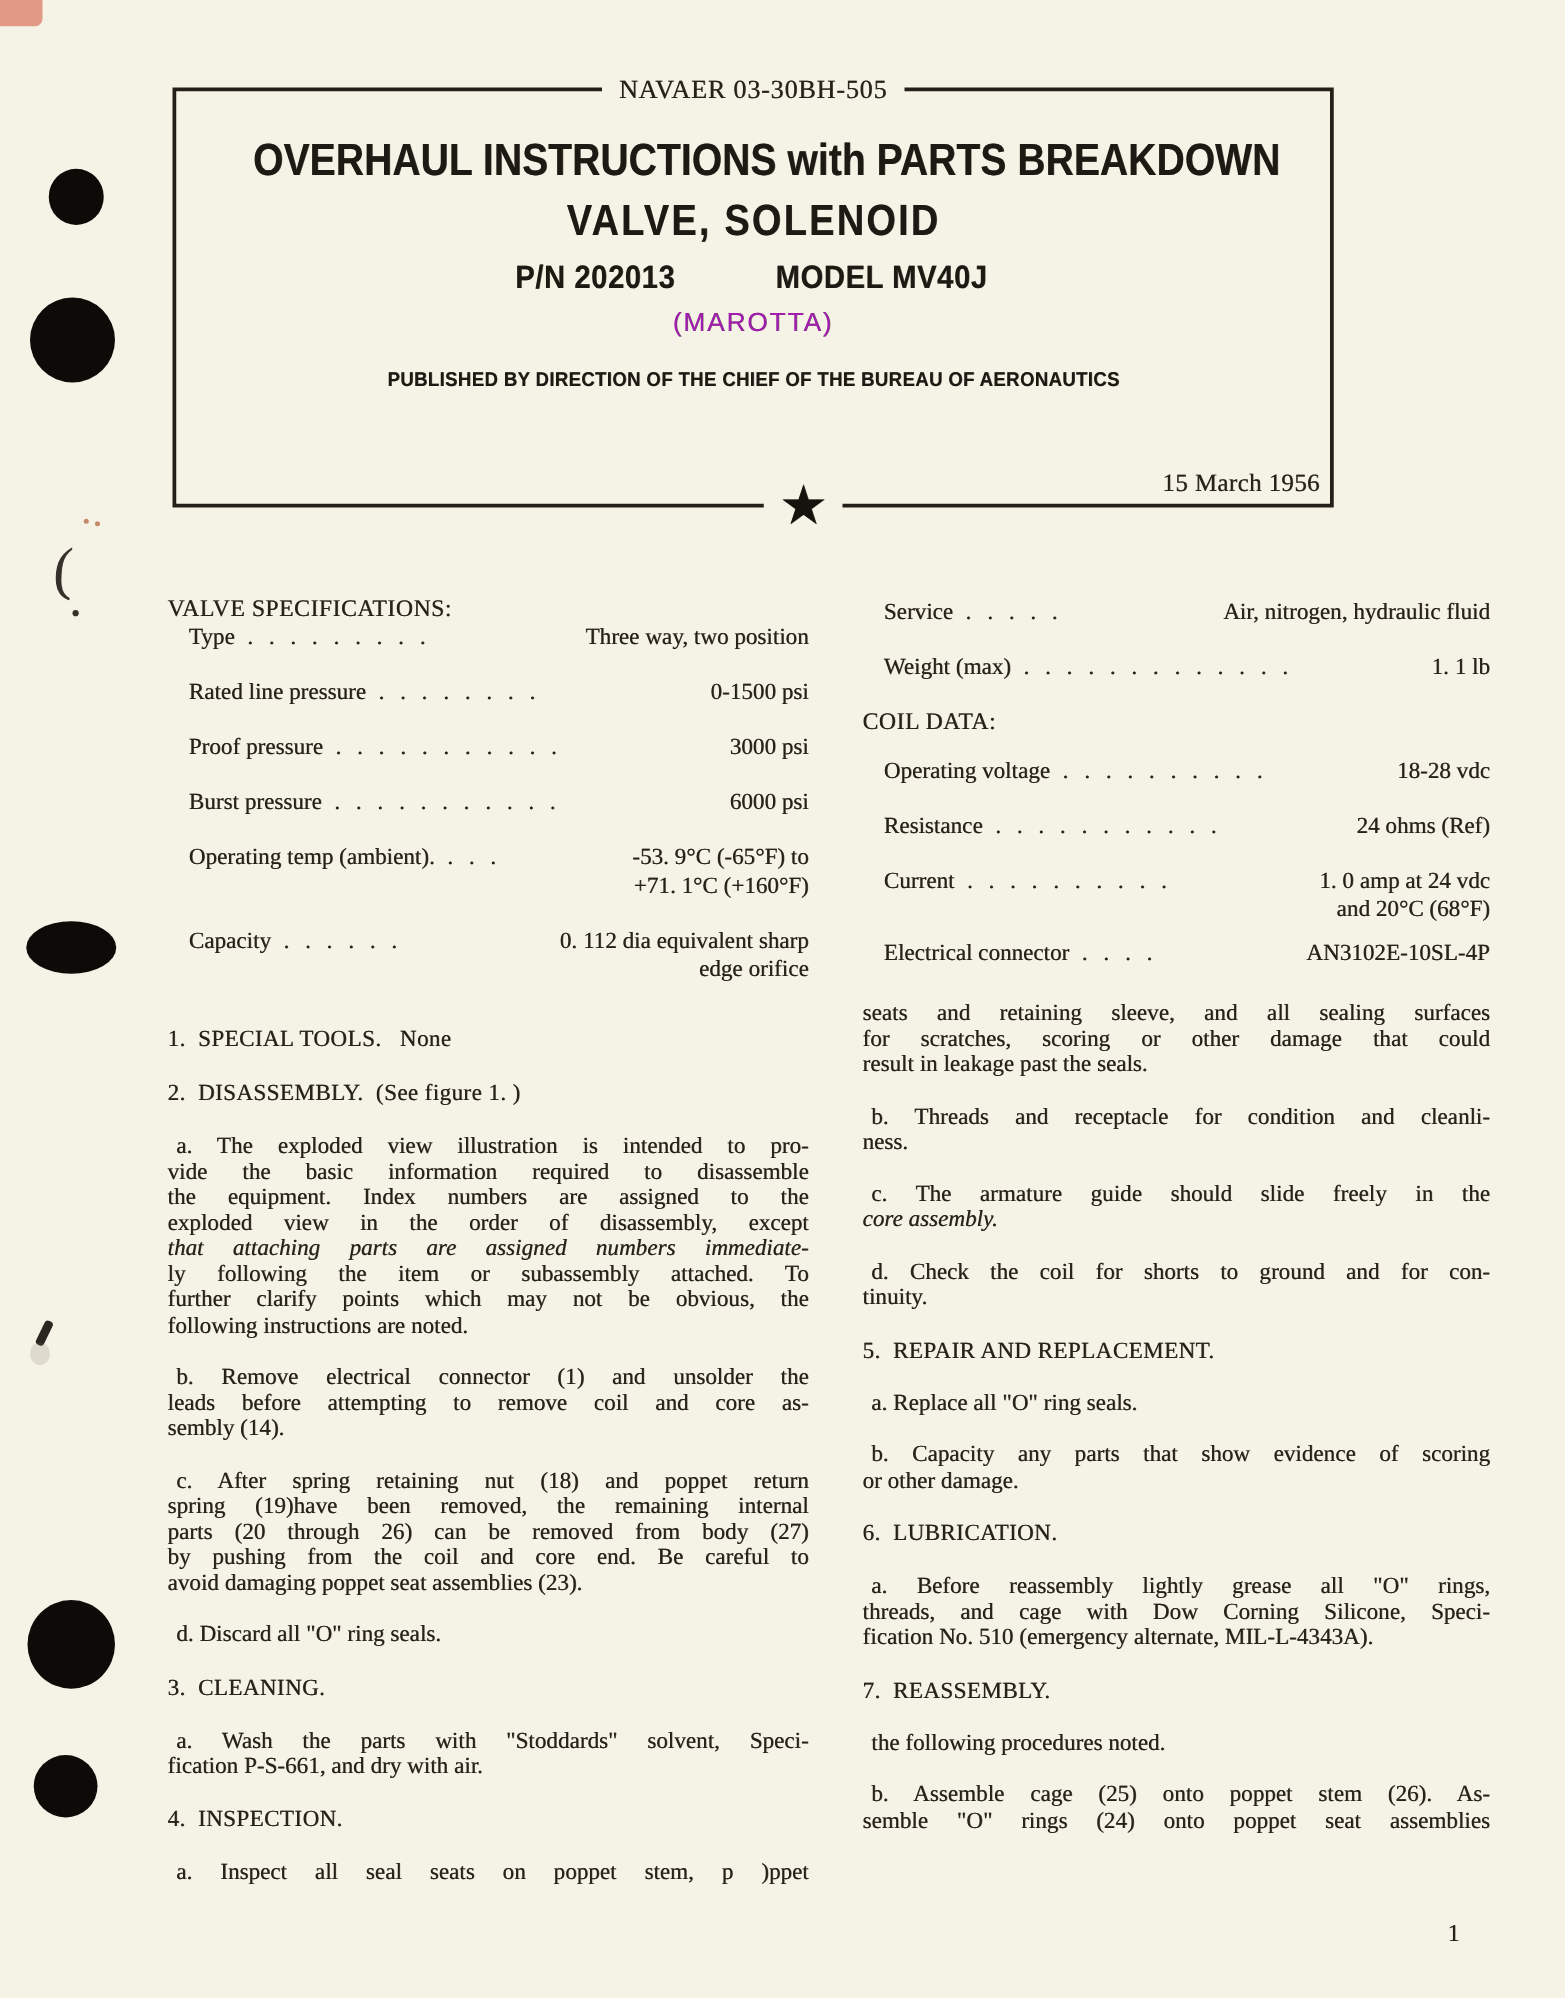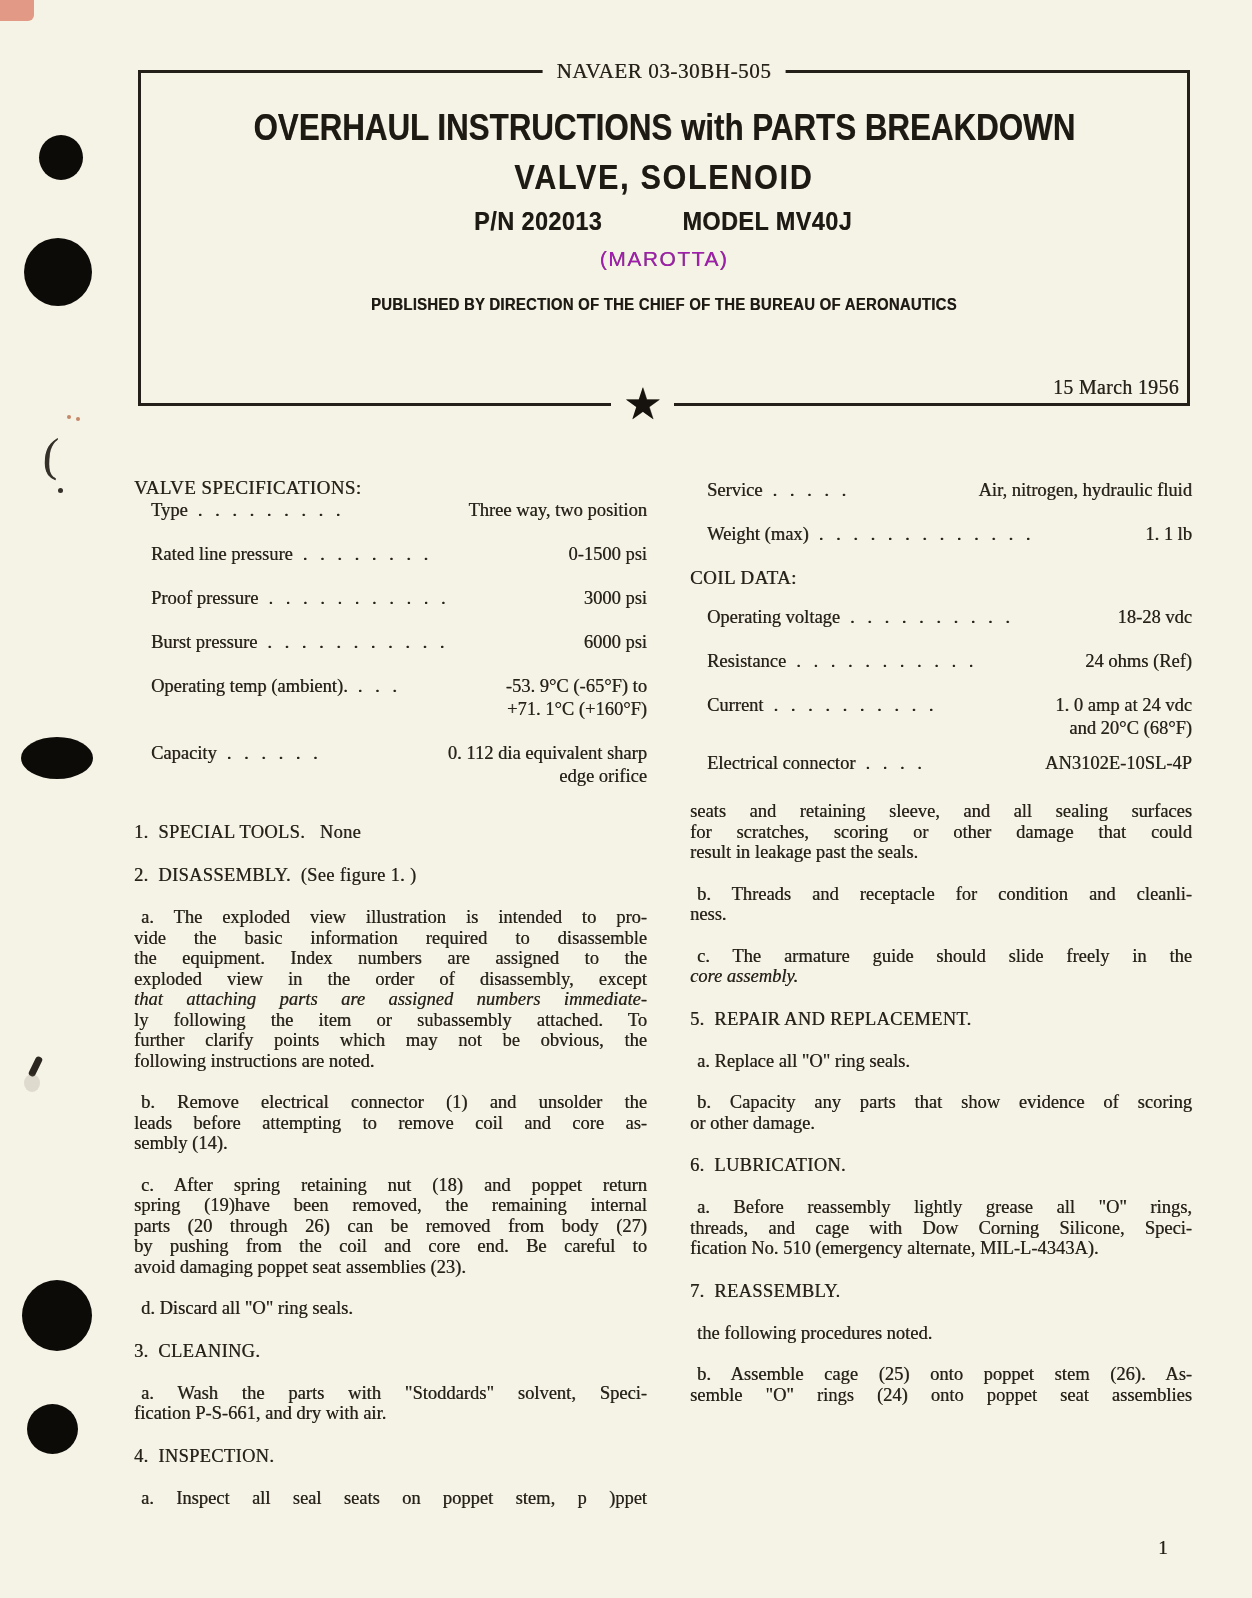--- a/index.html
+++ b/index.html
@@ -30,21 +30,21 @@
   .pencil-paren{
     position:absolute;left:42px;top:433px;font-size:46px;line-height:46px;
     color:#35302a;font-style:italic;transform:rotate(-7deg);font-family:"Liberation Serif",serif;
   }
   .pencil-paren-dot{position:absolute;left:58px;top:488px;width:5px;height:5px;border-radius:50%;background:#35302a;}
   .pencil-tick{position:absolute;left:32px;top:1056px;width:7px;height:21px;background:#2b2620;border-radius:3px;transform:rotate(26deg);}
   .pencil-smudge{position:absolute;left:24px;top:1074px;width:16px;height:18px;background:rgba(120,110,95,.18);border-radius:50%;}
 
   
   .header-box{
-    position:absolute;left:138px;top:70px;width:1052px;height:336px;
+    position:absolute;left:138px;top:70px;width:929px;height:336px;
     border:3px solid #242019;background:var(--paper);
   }
   .doc-num{
     position:absolute;top:-14px;left:50%;transform:translateX(-50%);
     background:var(--paper);padding:0 14px;white-space:nowrap;
     font-size:21px;letter-spacing:.6px;
   }
   .hline{position:absolute;width:100%;text-align:center;left:0;}
   .cond{display:inline-block;transform:scaleX(.87);transform-origin:center;white-space:nowrap;}
   .title1{top:34px;}
@@ -271,20 +271,24 @@
         <div class="tline">result in leakage past the seals.</div>
       </div>
     <div class="para">
         <div class="tline just">b. Threads and receptacle for condition and cleanli-</div>
         <div class="tline">ness.</div>
       </div>
     <div class="para">
         <div class="tline just">c. The armature guide should slide freely in the</div>
         <div class="tline ital">core assembly.</div>
       </div>
+    <div class="para">
+        <div class="tline just">d. Check the coil for shorts to ground and for con-</div>
+        <div class="tline">tinuity.</div>
+      </div>
     <div class="sec-heading">5.&nbsp;&nbsp;REPAIR AND REPLACEMENT.</div>
     <div class="para">
         <div class="tline">a. Replace all "O" ring seals.</div>
       </div>
     <div class="para">
         <div class="tline just">b. Capacity any parts that show evidence of scoring</div>
         <div class="tline">or other damage.</div>
       </div>
     <div class="sec-heading">6.&nbsp;&nbsp;LUBRICATION.</div>
     <div class="para">

